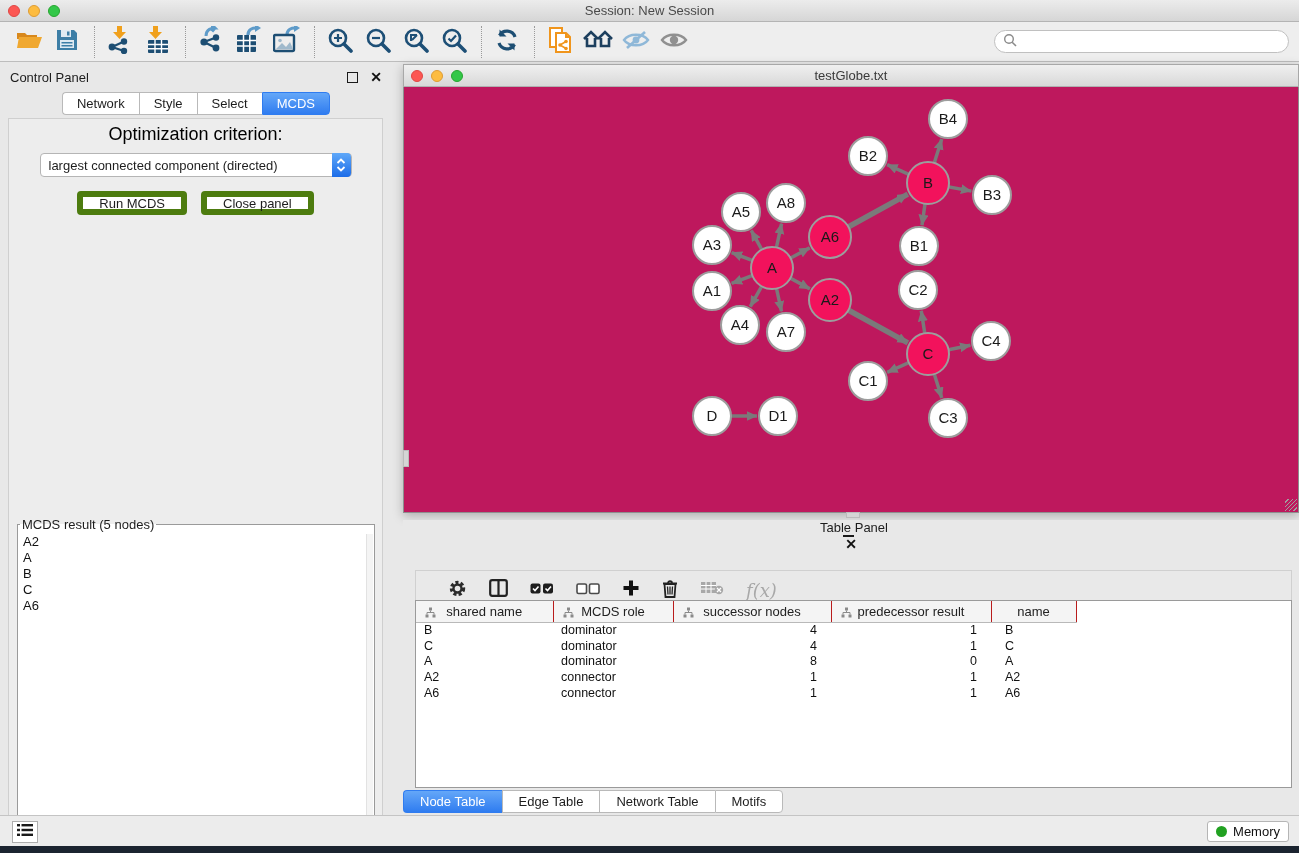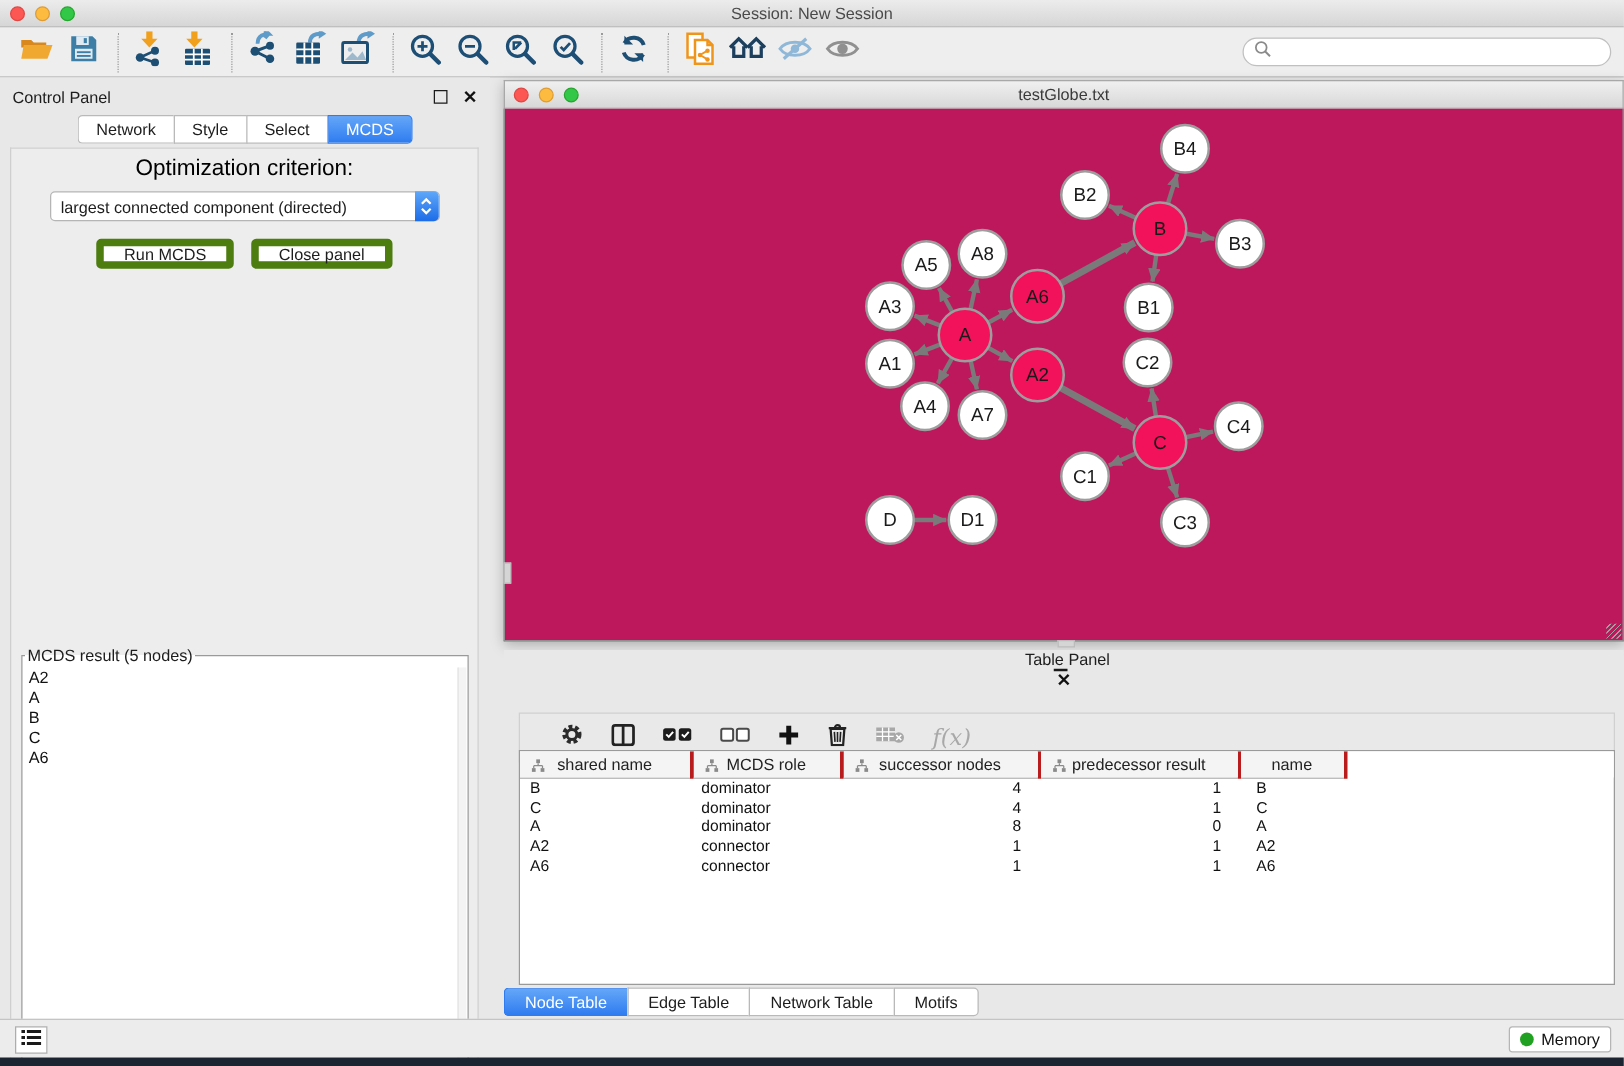--- a/index.html
+++ b/index.html
@@ -65,21 +65,21 @@
   .resize-corner { position:absolute; right:1px; bottom:1px; width:12px; height:12px;
     background:repeating-linear-gradient(135deg, transparent 0 2px, #9f9f9f 2px 3px); }
 
   
   .table-panel { position:absolute; left:403px; top:520px; width:896px; height:295px; background:#e8e8e8; }
   .tp-toolbar { position:absolute; left:12px; top:32px; width:877px; height:40px; background:#e9e9e9;
     border:1px solid #d0d0d0; display:flex; align-items:center; padding-left:32px; gap:22px;margin-top:18px; }
   .fx { font-family:"DejaVu Serif", serif; font-style:italic; font-size:18px; color:#a8a8a8; }
   .tp-table { position:absolute; left:12px; top:80px; width:877px; height:188px; background:#fff; border:1px solid #9a9a9a; overflow:hidden; }
   table.node-table { border-collapse:collapse; table-layout:fixed; width:877px; }
-  table.node-table th { background:#f4f4f4; border-right:3px solid #b91c1c; border-bottom:1px solid #b9b9b9;
+  table.node-table th { background:#f4f4f4; border-right:1px solid #b91c1c; border-bottom:1px solid #b9b9b9;
     font-size:13px; font-weight:normal; color:#222; height:21px; position:relative; text-align:center; }
   table.node-table th .tree-ic { position:absolute; left:9px; top:5px; }
   table.node-table th.nohdr { background:#fff; border:none; }
   table.node-table td { font-size:12.5px; color:#111; height:15.7px; padding:0 8px; white-space:nowrap; }
   table.node-table td.r { text-align:right; padding-right:14px; }
   table.node-table td.name-col { padding-left:14px; }
   .tp-tabs { position:absolute; left:0; right:0; top:270px; display:flex; justify-content:flex-start; }
   .tp-tabs .segbtn { padding:3px 16px; }
 
   

